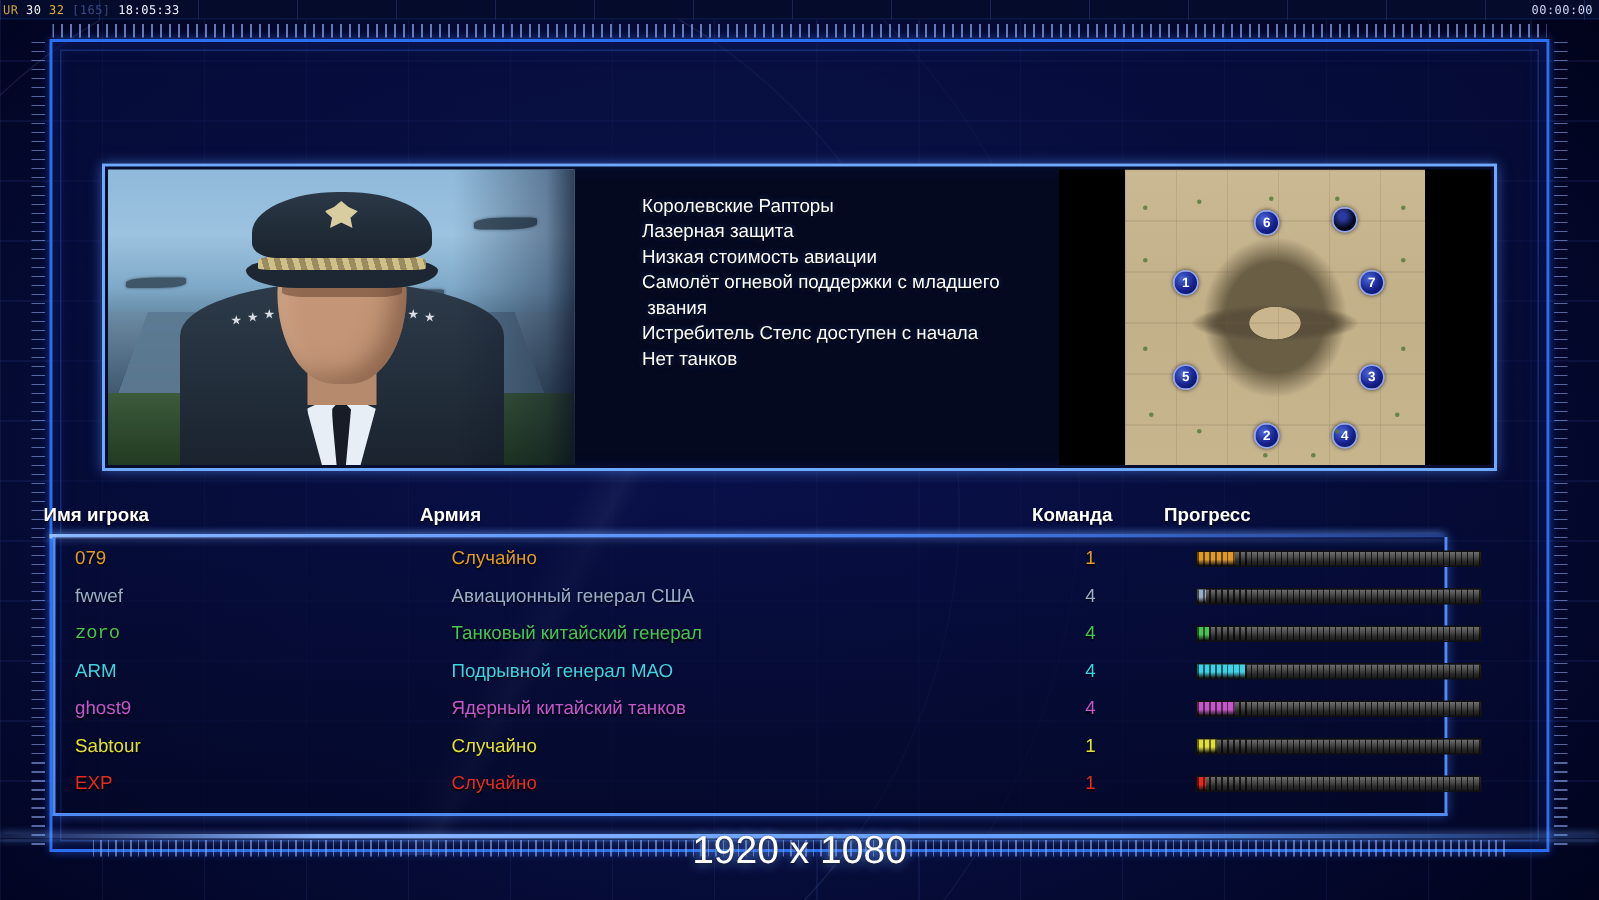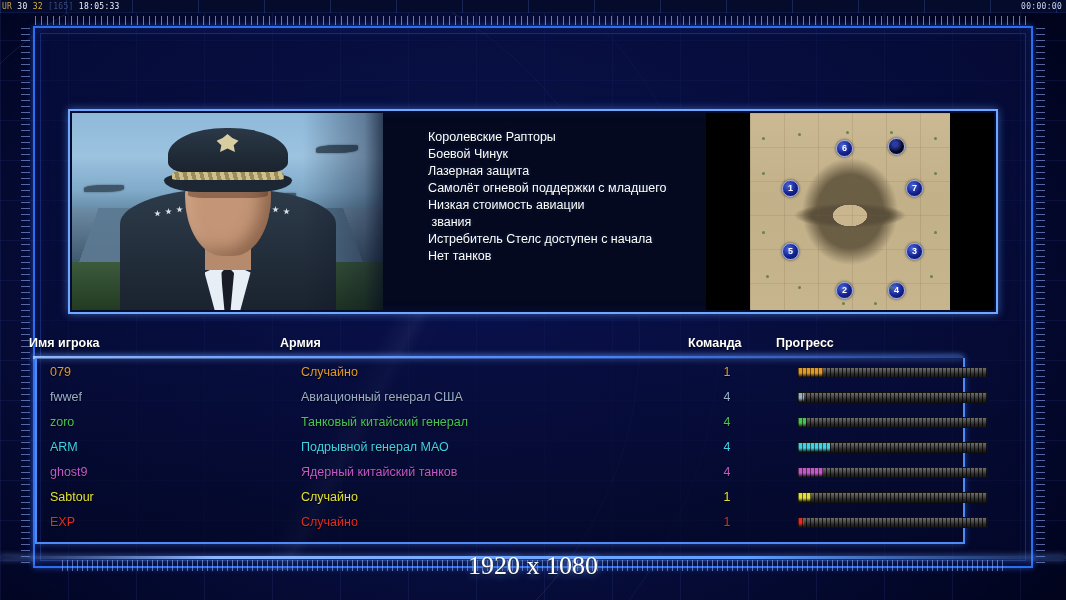--- a/index.html
+++ b/index.html
@@ -284,21 +284,21 @@
     background: linear-gradient(to right, rgba(110,160,255,.15), #8ab4ff 20%, #5f9dff 70%, rgba(95,157,255,.2));
     box-shadow: 0 0 6px rgba(120,170,255,.7);
   }
   #botticks {
     position: absolute; left: 62px; top: 560px; width: 942px; height: 11px;
     background: repeating-linear-gradient(to right, rgba(150,180,255,.75) 0 1px, transparent 1px 5px);
     opacity: .75;
   }
   #res {
     position: absolute; left: 0; top: 551px; width: 1066px; text-align: center;
-    font-family: Liberation Serif, serif;
+    font-family: Liberation Sans, sans-serif;
     font-size: 26px; color: #ffffff;
     text-shadow: 0 0 8px rgba(110,160,255,.9), 0 1px 2px #000;
   }
 </style>
 </head>
 <body>
 
 <div id="root">
 
   <div class="arc a1"></div>
@@ -346,24 +346,23 @@
         <div id="gen-brow"></div>
         <div id="gen-hatbrim"></div>
         <div id="gen-scramble"></div>
         <div id="gen-hatcrown"></div>
         <div id="gen-emblem"></div>
         <div class="vig"></div>
       </div>
 
       <div id="desc">
         <div class="line">Королевские Рапторы</div>
-        <div class="line">Боевой Чинук</div>
         <div class="line">Лазерная защита</div>
+        <div class="line">Низкая стоимость авиации</div>
         <div class="line">Самолёт огневой поддержки с младшего</div>
-        <div class="line">Низкая стоимость авиации</div>
         <div class="line"> звания</div>
         <div class="line">Истребитель Стелс доступен с начала</div>
         <div class="line">Нет танков</div>
       </div>
 
       <div id="minimap-wrap">
         <div id="minimap">
           <div class="mmgrid"></div>
           <div id="startpositions">
               <div class="startpos" style="left: 47%; top: 18%;">6</div>
@@ -417,21 +416,21 @@
         </div>
         <div class="prow" style="top: 29px;">
           <div class="pname" style="color: rgb(154, 174, 201);">fwwef</div>
           <div class="parmy" style="color: rgb(154, 174, 201);">Авиационный генерал США</div>
           <div class="pteam" style="color: rgb(154, 174, 201);">4</div>
           <div class="pbar">
             <div class="fill" style="width: 3%; background: linear-gradient(rgb(154, 174, 201), rgb(154, 174, 201) 55%, rgba(0, 0, 0, 0.35));"></div>
           </div>
         </div>
         <div class="prow" style="top: 54px;">
-          <div class="pname" style="color: rgb(73, 195, 82);">zoro</div>
+          <div class="pname" style="color: rgb(73, 195, 82); font-family: Liberation Mono, monospace;">zoro</div>
           <div class="parmy" style="color: rgb(73, 195, 82);">Танковый китайский генерал</div>
           <div class="pteam" style="color: rgb(73, 195, 82);">4</div>
           <div class="pbar">
             <div class="fill" style="width: 4%; background: linear-gradient(rgb(73, 195, 82), rgb(73, 195, 82) 55%, rgba(0, 0, 0, 0.35));"></div>
           </div>
         </div>
         <div class="prow" style="top: 79px;">
           <div class="pname" style="color: rgb(63, 210, 230);">ARM</div>
           <div class="parmy" style="color: rgb(63, 210, 230);">Подрывной генерал МАО</div>
           <div class="pteam" style="color: rgb(63, 210, 230);">4</div>

